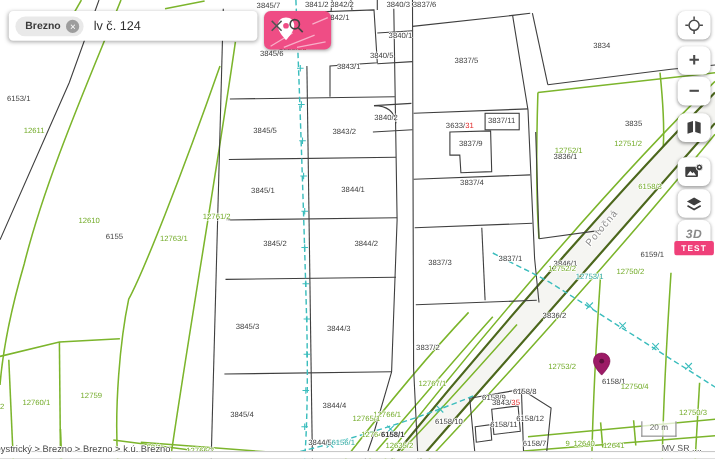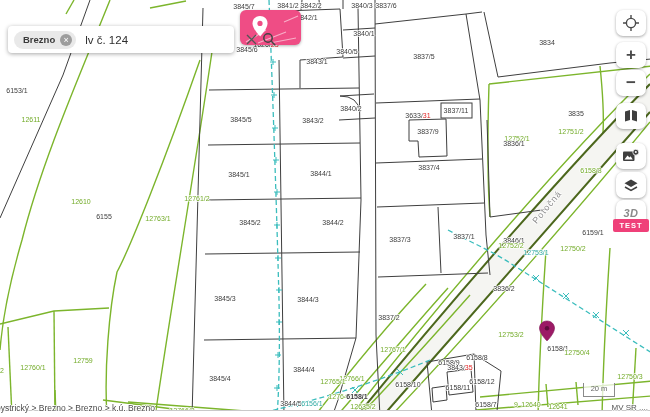--- a/index.html
+++ b/index.html
@@ -8,42 +8,42 @@
   .labels-layer{position:absolute;left:0;top:0;width:650px;height:417px;z-index:2;pointer-events:none;}
   .ml{position:absolute;transform:translate(-50%,-50%);font-size:7px;white-space:nowrap;
       text-shadow:1px 0 0 #fff,-1px 0 0 #fff,0 1px 0 #fff,0 -1px 0 #fff;}
   
   .pozemok{position:absolute;left:200px;top:209px;width:130px;text-align:center;z-index:3;
            color:#e02e2e;font-weight:600;text-shadow:0 0 2px #fff,0 0 2px #fff;}
   .pozemok .l1{font-size:20px;line-height:22px;}
   .pozemok .l2{font-size:17px;line-height:20px;}
   
   .searchbar{position:absolute;left:8px;top:10px;width:214px;height:27px;background:#fff;border-radius:4px;
-             box-shadow:0 1px 4px rgba(0,0,0,.35);display:flex;align-items:center;z-index:6;padding:0 6px;margin-top:16px;}
+             box-shadow:0 1px 4px rgba(0,0,0,.35);display:flex;align-items:center;z-index:6;padding:0 6px;}
   .chip{display:flex;align-items:center;background:#e9e9e9;border-radius:12px;height:18px;padding:0 4px 0 9px;margin-right:7px;}
   .chip .txt{font-size:9.5px;font-weight:bold;color:#3a3a3a;margin-right:5px;}
   .chip .rm{width:12px;height:12px;border-radius:50%;background:#9d9d9d;color:#fff;font-size:9px;line-height:12px;
             text-align:center;cursor:pointer;}
   .query{flex:1;font-size:11.5px;color:#2e2e2e;border:none;outline:none;background:transparent;}
   .sb-ic{width:20px;height:20px;display:flex;align-items:center;justify-content:center;cursor:pointer;margin-left:4px;}
   
   .tb-btn{position:absolute;left:616px;width:30px;height:26px;background:#fff;border-radius:7px;
           box-shadow:0 1px 3px rgba(0,0,0,.35);display:flex;align-items:center;justify-content:center;z-index:6;cursor:pointer;}
   .tb-btn.txt{font-size:17px;color:#4a4a4a;font-weight:bold;}
   .t3d{font-size:11px;color:#8a8a8a;font-weight:bold;letter-spacing:.5px;font-style:italic;}
   .test-badge{position:absolute;left:613px;top:219px;width:36px;height:13px;background:#ef4079;color:#fff;
               font-size:7.5px;font-weight:bold;letter-spacing:1px;text-align:center;line-height:13px;border-radius:2px;z-index:6;}
   
   .pink-tile{position:absolute;left:240px;top:10px;width:61px;height:35px;background:#ef4d85;border-radius:6px;
              box-shadow:0 1px 3px rgba(0,0,0,.3);z-index:4;cursor:pointer;}
   
   .footer-strip{position:absolute;left:0;bottom:0;width:650px;height:6px;background:#fff;border-top:1px solid #c9c9c9;z-index:3;}
   .breadcrumb{position:absolute;left:-4px;bottom:4px;font-size:8.5px;color:#4a4a4a;z-index:5;white-space:nowrap;
               text-shadow:1px 0 0 #fff,-1px 0 0 #fff,0 1px 0 #fff,0 -1px 0 #fff;}
-  .attribution{position:absolute;right:2px;bottom:5px;font-size:8px;color:#555;z-index:5;
+  .attribution{position:absolute;right:12px;bottom:5px;font-size:8px;color:#555;z-index:5;
                text-shadow:1px 0 0 #fff,-1px 0 0 #fff,0 1px 0 #fff,0 -1px 0 #fff;padding-left:24px;}
   .scalebox{position:absolute;left:583px;top:383px;width:30px;height:13px;border-left:1px solid #8a8a8a;
             border-right:1px solid #8a8a8a;border-bottom:1px solid #8a8a8a;background:rgba(255,255,255,.75);
             font-size:7.5px;color:#666;text-align:center;line-height:11px;z-index:5;}
   .pin-purple{position:absolute;left:538px;top:320px;z-index:4;cursor:pointer;}
 </style>
 </head>
 <body>
 
 <div class="stage">

